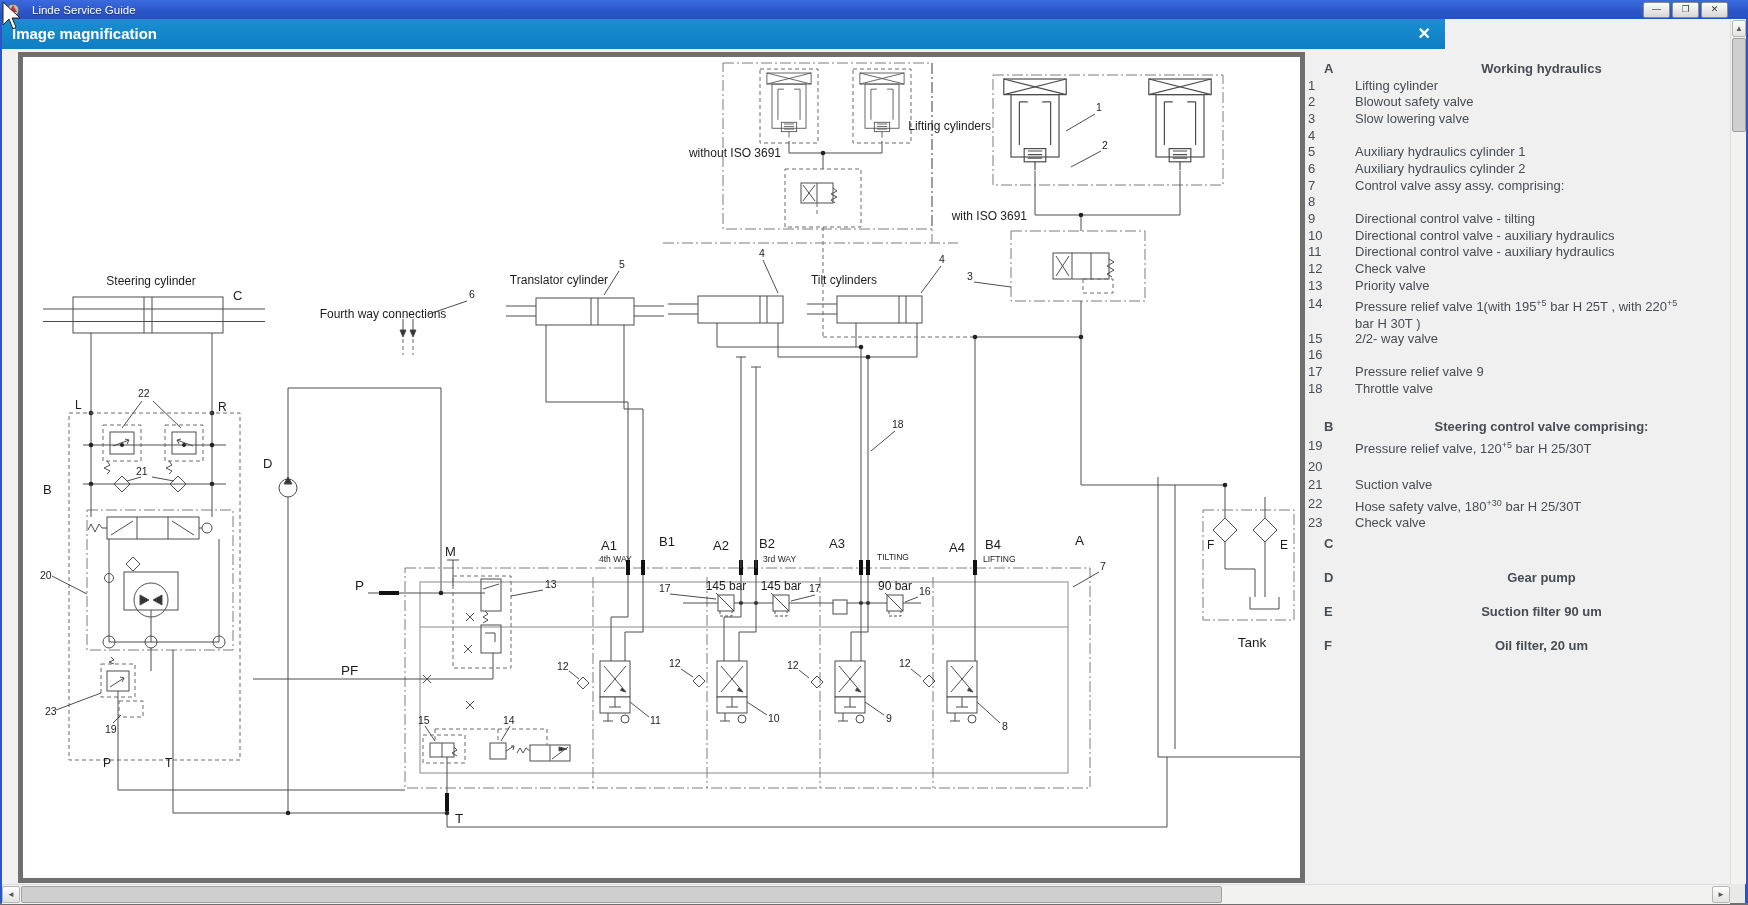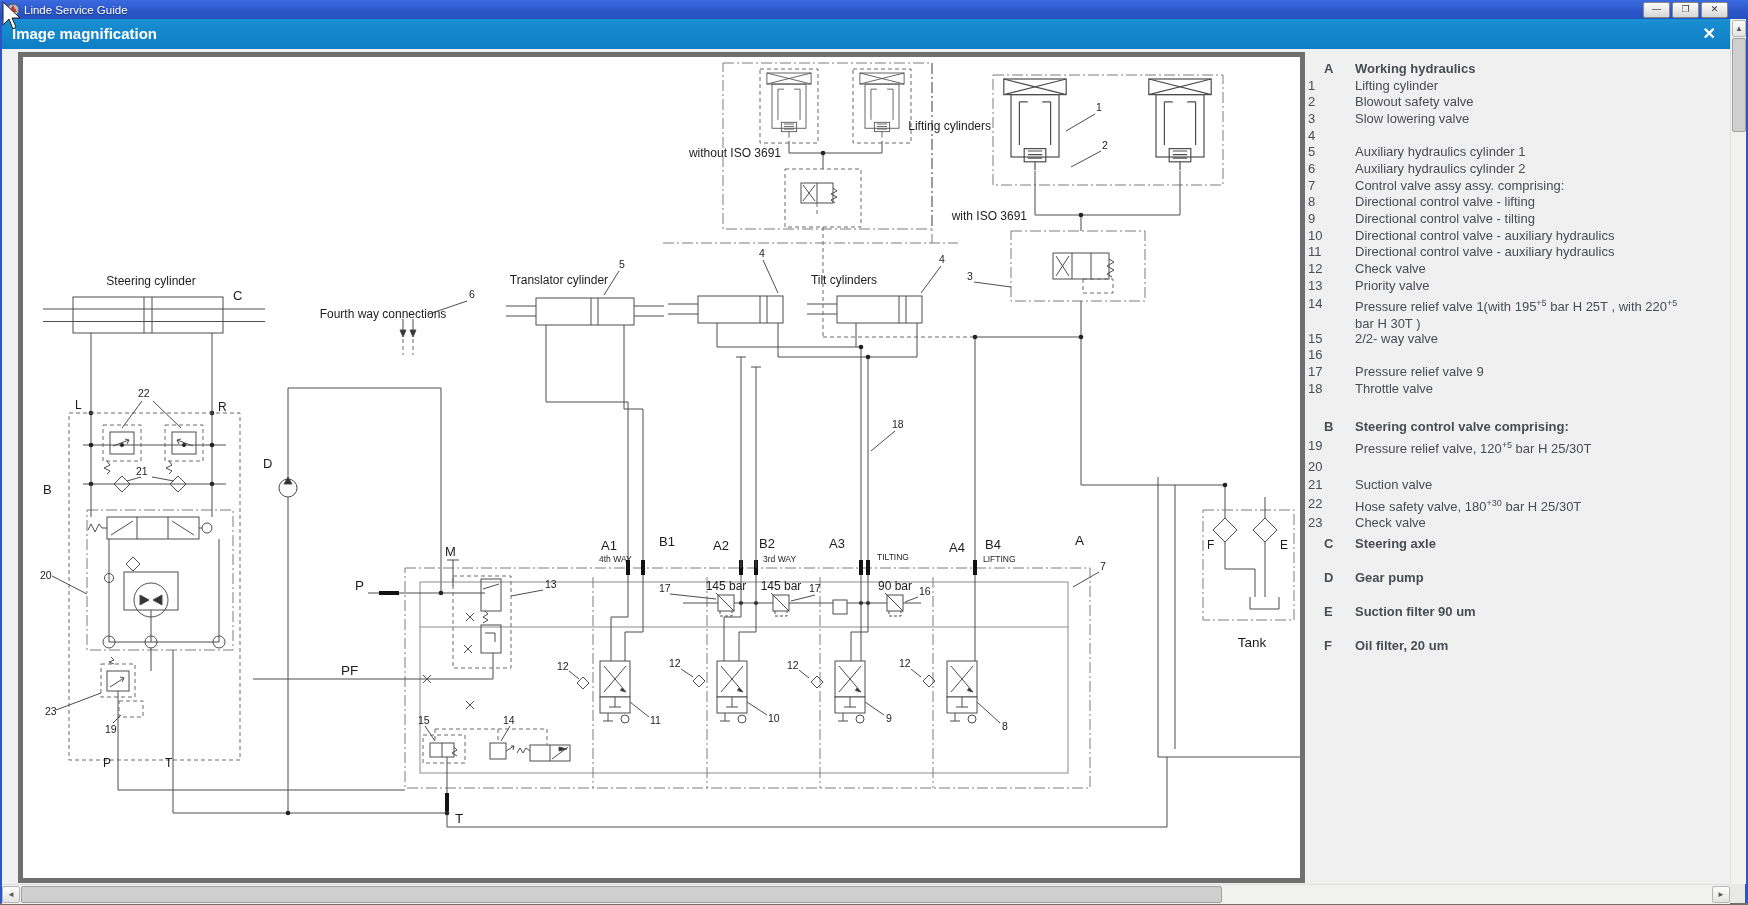--- a/index.html
+++ b/index.html
@@ -1,47 +1,47 @@
 <!DOCTYPE html>
 <html><head>
 <meta charset="utf-8">
 <style>
   html,body{margin:0;padding:0;width:1748px;height:905px;overflow:hidden;
     font-family:"Liberation Sans", sans-serif;background:#f0f0f0;position:relative;}
   
   .titlebar{position:absolute;left:0;top:0;width:1748px;height:19px;
     background:linear-gradient(to bottom,#3b6be0,#2c56c8 60%,#2450bd);
-    display:flex;align-items:center;color:#fff;font-size:11.5px;}
+    display:flex;align-items:center;color:#fff;font-size:11.5px;gap:8px;}
   .titlebar .apptitle{margin-left:4px;text-shadow:0 1px 1px rgba(0,0,0,.4);}
   .appicon{width:14px;height:14px;margin-left:6px;position:relative;}
   .winbtns{position:absolute;right:20px;top:2px;display:flex;gap:2px;}
   .winbtn{width:25px;height:14px;background:linear-gradient(#fdfdfd,#d6d6d6);
     border:1px solid #8a8a8a;border-radius:2px;font-size:9px;line-height:13px;
     text-align:center;color:#333;cursor:default;}
-  .header{position:absolute;left:0;top:19px;width:1730px;height:30px;
+  .header{position:absolute;left:0;top:19px;width:1445px;height:30px;
     background:linear-gradient(to bottom,#1a8fd2,#0f7ec4);}
   .header .htitle{position:absolute;left:12px;top:6px;color:#fff;
     font-size:15px;font-weight:bold;}
   .hclose{position:absolute;right:14px;top:5px;color:#fff;font-size:16px;
     font-weight:bold;cursor:default;}
   .winborder-l{position:absolute;left:0;top:19px;width:2px;height:886px;background:#2c56c8;}
   .winborder-r{position:absolute;right:0;top:19px;width:3px;height:886px;background:#2c56c8;}
   .winborder-b{position:absolute;left:0;top:903px;width:1748px;height:2px;background:#6f6f6f;}
   
   .panel{position:absolute;left:18px;top:52px;width:1277px;height:821px;
     background:#fff;border:5px solid #6f6f6f;}
   .panel svg{display:block;}
   
   .legend{position:absolute;left:1308px;top:0;width:430px;height:905px;
     font-size:13px;color:#474d55;}
   .lrow{position:absolute;left:0;width:420px;line-height:17px;}
   .lnum{position:absolute;left:0;width:30px;}
   .lkey{position:absolute;left:16px;width:30px;font-weight:bold;}
   .ltext{display:block;margin-left:47px;}
-  .lsec .ltext{font-weight:bold;}
+  .lsec .ltext{font-weight:bold;text-align:center;}
   sup{font-size:9px;}
   
   .vscroll{position:absolute;left:1730px;top:19px;width:15px;height:865px;background:#f2f2f0;
     border-left:1px solid #dedede;}
   .vscroll .arrow,.hscroll .arrow{position:absolute;background:linear-gradient(#fdfdfd,#e3e3e1);
     border:1px solid #b5b5b5;border-radius:2px;color:#5a5a5a;font-size:8px;text-align:center;}
   .vthumb{position:absolute;left:1px;top:19px;width:12px;height:92px;background:#cfcfcf;
     border:1px solid #a0a0a0;border-radius:2px;}
   .hscroll{position:absolute;left:2px;top:884px;width:1728px;height:19px;background:#f2f2f0;
     border-top:1px solid #dedede;}
@@ -543,21 +543,20 @@
     <div class="lrow" style="top: 160px;">
       <span class="lnum">6</span>
       <span class="ltext">Auxiliary hydraulics cylinder 2</span>
     </div>
     <div class="lrow" style="top: 177px;">
       <span class="lnum">7</span>
       <span class="ltext">Control valve assy assy. comprising:</span>
     </div>
     <div class="lrow" style="top: 193px;">
       <span class="lnum">8</span>
-      <span class="ltext">Directional control valve - lifting</span>
     </div>
     <div class="lrow" style="top: 210px;">
       <span class="lnum">9</span>
       <span class="ltext">Directional control valve - tilting</span>
     </div>
     <div class="lrow" style="top: 227px;">
       <span class="lnum">10</span>
       <span class="ltext">Directional control valve - auxiliary hydraulics</span>
     </div>
     <div class="lrow" style="top: 243px;">
@@ -609,21 +608,20 @@
     <div class="lrow" style="top: 495px;">
       <span class="lnum">22</span>
       <span class="ltext">Hose safety valve, 180<sup>+30</sup>   bar H 25/30T</span>
     </div>
     <div class="lrow" style="top: 514px;">
       <span class="lnum">23</span>
       <span class="ltext">Check valve</span>
     </div>
     <div class="lrow lsec" style="top: 535px;">
       <span class="lkey">C</span>
-      <span class="ltext">Steering axle</span>
     </div>
     <div class="lrow lsec" style="top: 569px;">
       <span class="lkey">D</span>
       <span class="ltext">Gear pump</span>
     </div>
     <div class="lrow lsec" style="top: 603px;">
       <span class="lkey">E</span>
       <span class="ltext">Suction filter 90 um</span>
     </div>
     <div class="lrow lsec" style="top: 637px;">

